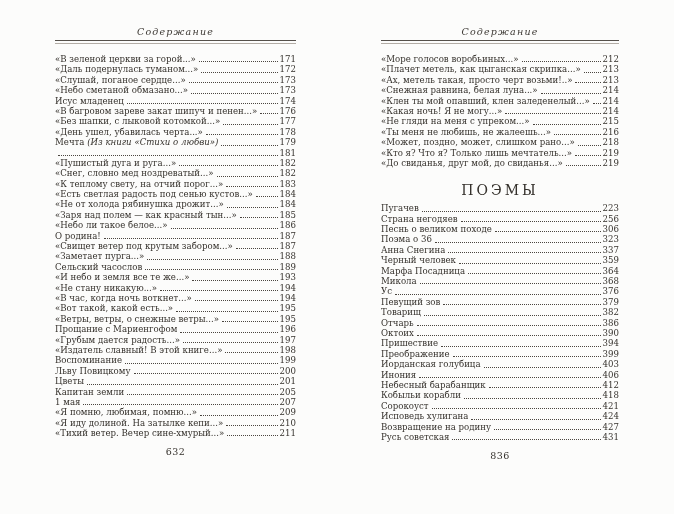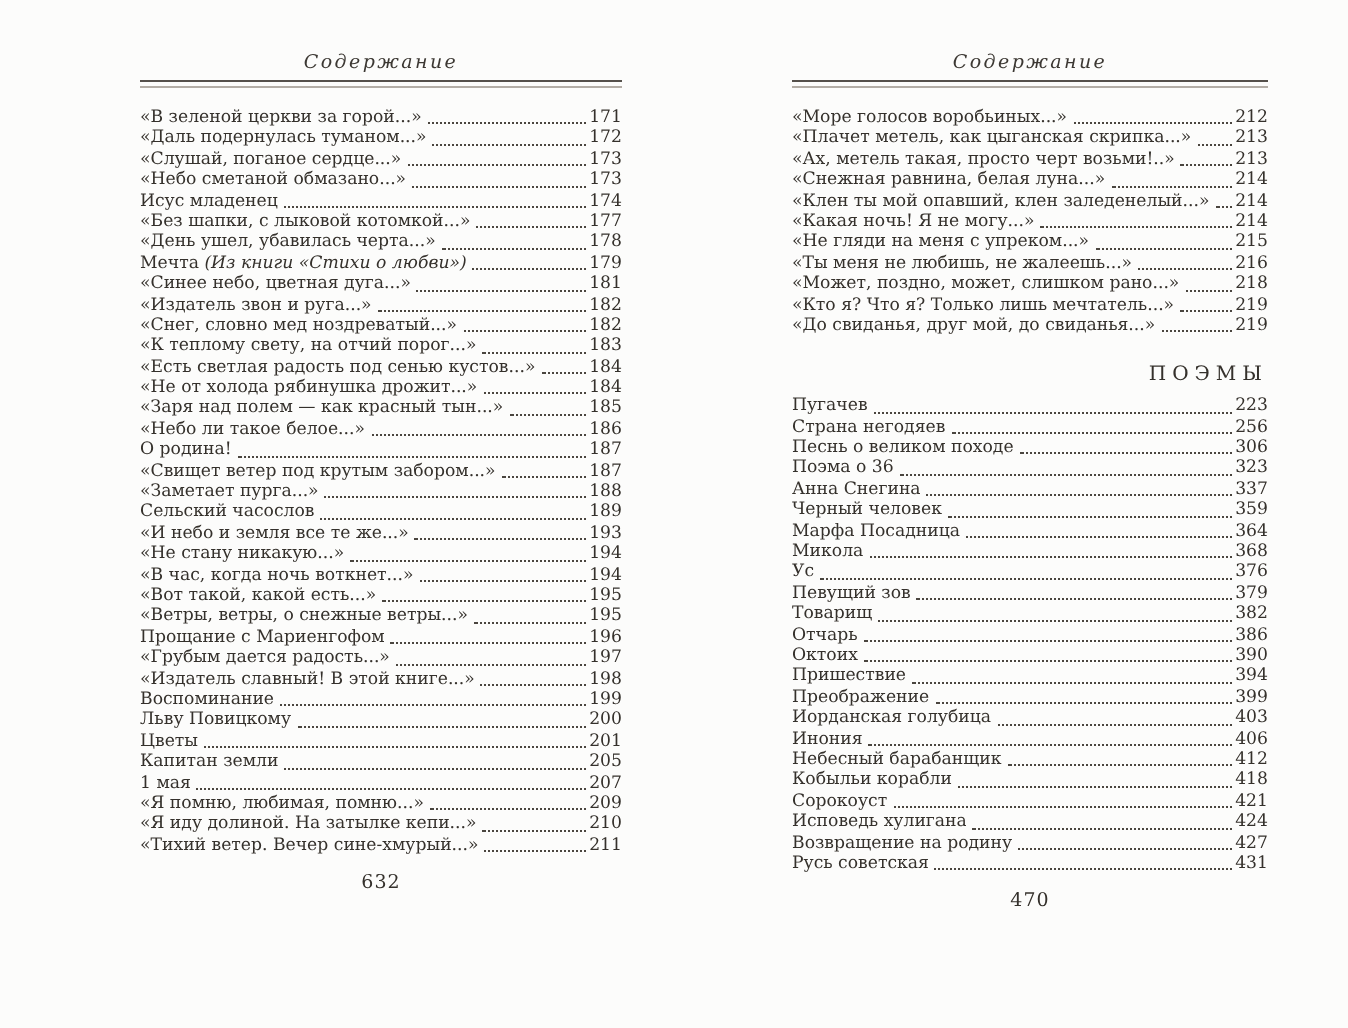--- a/index.html
+++ b/index.html
@@ -15,21 +15,20 @@
     color: #35312c;
   }
   .spread {
     position: relative;
     width: 674px;
     height: 514px;
   }
   .page {
     position: absolute;
     top: 26px;
-    margin-left: 15px;
   }
   .page-left  { left: 55px;  width: 241px; }
   .page-right { left: 381px; width: 238px; }
 
   .running-head {
     text-align: center;
     font-style: italic;
     font-size: 9.5px;
     line-height: 11px;
     letter-spacing: 1.2px;
@@ -64,22 +63,22 @@
     border-bottom: 1px dotted #4a453f;
     margin: 0 2px 2px 3px;
     align-self: flex-end;
   }
   .row .pg {
     flex: 0 0 auto;
     text-align: right;
   }
 
   .section-heading {
-    text-align: right;
-    font-size: 10px;
+    text-align: center;
+    font-size: 14px;
     letter-spacing: 3px;
     margin: 14px 0 5px;
     color: #35312c;
   }
 
   .folio {
     text-align: center;
     font-size: 9.5px;
     margin-top: 8px;
     letter-spacing: 0.5px;
@@ -116,41 +115,45 @@
             <span class="t">«Небо сметаной обмазано...»</span>
             <span class="dots"></span>
             <span class="pg">173</span>
           </div>
           <div class="row">
             <span class="t">Исус младенец</span>
             <span class="dots"></span>
             <span class="pg">174</span>
           </div>
           <div class="row">
+            <span class="t">«В багровом зареве закат шипуч и пенен...»</span>
+            <span class="dots"></span>
+            <span class="pg">176</span>
+          </div>
+          <div class="row">
             <span class="t">«Без шапки, с лыковой котомкой...»</span>
             <span class="dots"></span>
             <span class="pg">177</span>
           </div>
           <div class="row">
             <span class="t">«День ушел, убавилась черта...»</span>
             <span class="dots"></span>
             <span class="pg">178</span>
           </div>
           <div class="row">
             <span class="t">Мечта <em>(Из книги «Стихи о любви»)</em></span>
             <span class="dots"></span>
             <span class="pg">179</span>
           </div>
           <div class="row">
-            <span class="t">«Синее небо, цветная дуга...»</span>
             <span class="dots"></span>
             <span class="pg">181</span>
           </div>
           <div class="row">
-            <span class="t">«Издатель звон и руга...»</span>
+            <span class="t">«Пушистый дуга и руга...»</span>
             <span class="dots"></span>
             <span class="pg">182</span>
           </div>
           <div class="row">
             <span class="t">«Снег, словно мед ноздреватый...»</span>
             <span class="dots"></span>
             <span class="pg">182</span>
           </div>
           <div class="row">
             <span class="t">«К теплому свету, на отчий порог...»</span>
@@ -457,16 +460,16 @@
             <span class="dots"></span>
             <span class="pg">427</span>
           </div>
           <div class="row">
             <span class="t">Русь советская</span>
             <span class="dots"></span>
             <span class="pg">431</span>
           </div>
         </div>
       </div>
-    <div class="folio">470</div>
+    <div class="folio">836</div>
   </section>
 
 </div>
 
 </body></html>

